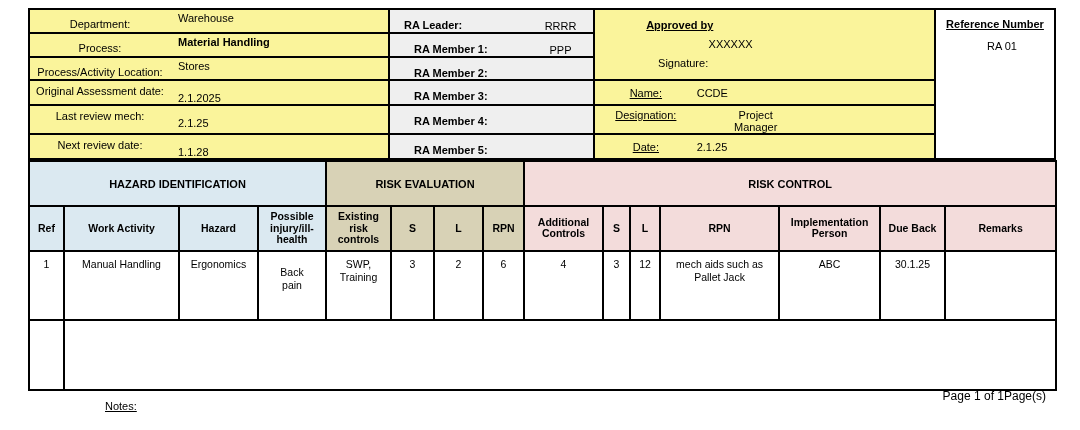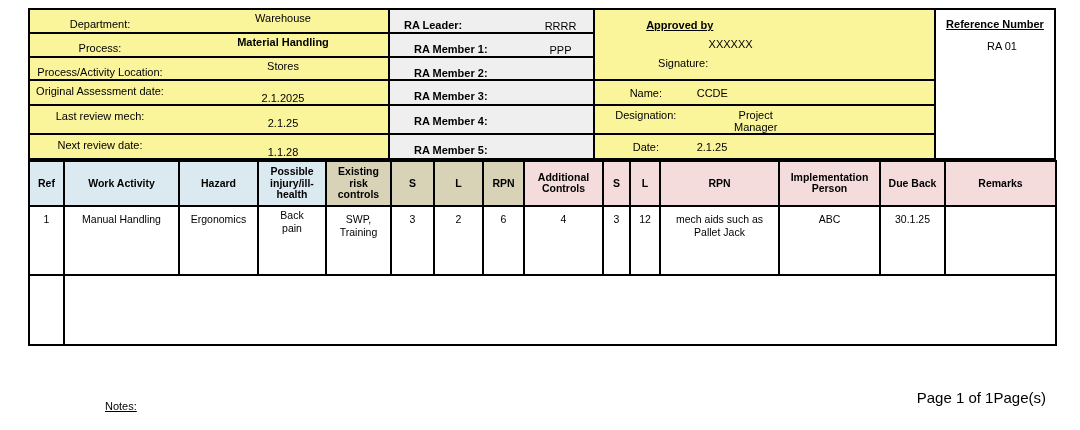--- a/index.html
+++ b/index.html
@@ -18,39 +18,39 @@
 
   
   .top-table { position: absolute; left: 28px; top: 8px; width: 1026px; }
   .top-table td { height: 23px; font-size: 11px; line-height: 12px; vertical-align: top; }
   .cell-yellow { background: #FAF49B; }
   .cell-gray   { background: #EFEFEF; }
   .cell-white  { background: #FFFFFF; }
 
   .lv { display: flex; height: 100%; gap: 8px; }
   .lv .lbl { width: 40%; text-align: center; }
-  .lv .val { width: 60%; text-align: center; }
+  .lv .val { width: 60%; }
   .val-high .lbl { padding-top: 8px; }
   .val-high .val { padding-top: 2px; }
   .val-low  .lbl { padding-top: 4px; }
   .val-low  .val { padding-top: 11px; }
   .bold { font-weight: bold; }
 
   .team { display: flex; height: 100%; }
   .team .lbl { flex: 1; text-align: left; padding-left: 24px; padding-top: 9px; font-weight: bold; }
   .team .val { width: 32%; text-align: center; padding-top: 10px; }
   .team-leader .lbl { font-weight: bold; padding-left: 14px; }
 
   .approved-cell { vertical-align: top; }
   .app-line1 { width: 50%; text-align: center; font-weight: bold; text-decoration: underline; margin-top: 9px; }
   .app-line2 { width: 80%; text-align: center; margin-top: 7px; }
   .app-line3 { width: 52%; text-align: center; margin-top: 7px; }
 
   .ry { display: flex; height: 100%; align-items: center; }
-  .ry .lbl { width: 30%; text-align: center; }
+  .ry .lbl { width: 30%; text-align: center; text-decoration: underline; }
   .ry .val { text-align: left; }
   .ry-desig { align-items: flex-start; padding-top: 3px; gap: 29px; }
   .ry-desig .val { width: 60px; text-align: center; }
 
   .ref-cell { vertical-align: top; text-align: center; }
   .ref-title { font-weight: bold; text-decoration: underline; margin-top: 8px; font-size: 11px; }
   .ref-value { margin-top: 10px; font-size: 11px; padding-left: 14px; }
 
   
   .main-table { position: absolute; left: 28px; top: 160px; width: 1027px; }
@@ -59,25 +59,25 @@
   .bg-tan  { background: #D8D2B6; }
   .bg-pink { background: #F3DCDB; }
   .colh td {
     height: 32px; text-align: center; font-weight: bold;
     font-size: 10.5px; line-height: 11.5px; vertical-align: middle; padding: 4px 1px;
   }
   .datar td {
     height: 69px; vertical-align: top; text-align: center;
     font-size: 10.5px; line-height: 13px; padding: 6px 2px; background: #fff;
   }
-  .datar td.pad-narrow { padding: 2px 14px; }
+  .datar td.pad-narrow { padding: 14px 14px; }
   .emptyr td { height: 70px; background: #fff; }
 
   
-  .page-info { position: absolute; top: 389px; right: 34px; font-size: 15px; }
+  .page-info { position: absolute; top: 389px; right: 34px; font-size: 12px; }
   .notes-label { position: absolute; left: 105px; top: 400px; font-size: 11px; text-decoration: underline; }
 </style>
 </head>
 <body>
 
 <div class="page">
 
   <table class="top-table">
     <colgroup>
         <col style="width:360px">
@@ -219,20 +219,25 @@
       <col style="width:79px">
         <col style="width:27px">
         <col style="width:30px">
         <col style="width:119px">
       <col style="width:101px">
         <col style="width:65px">
         <col style="width:111px">
     </colgroup>
 
     <tbody>
+        <tr class="grp">
+      <td class="bg-blue" colspan="4">HAZARD IDENTIFICATION</td>
+      <td class="bg-tan" colspan="4">RISK EVALUATION</td>
+      <td class="bg-pink" colspan="7">RISK CONTROL</td>
+    </tr>
 
     <tr class="colh">
       <td class="bg-blue">Ref</td>
       <td class="bg-blue">Work Activity</td>
       <td class="bg-blue">Hazard</td>
       <td class="bg-blue">Possible injury/ill-health</td>
       <td class="bg-tan">Existing risk controls</td>
       <td class="bg-tan">S</td>
       <td class="bg-tan">L</td>
       <td class="bg-tan">RPN</td>

